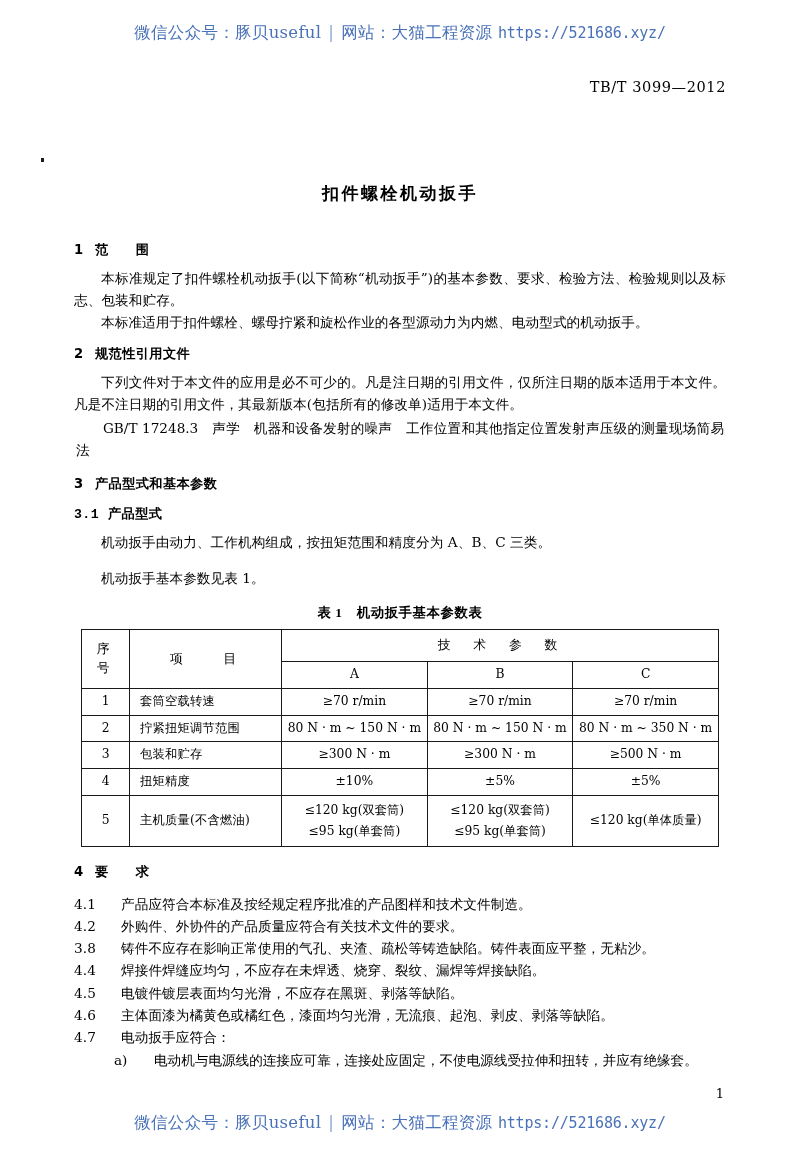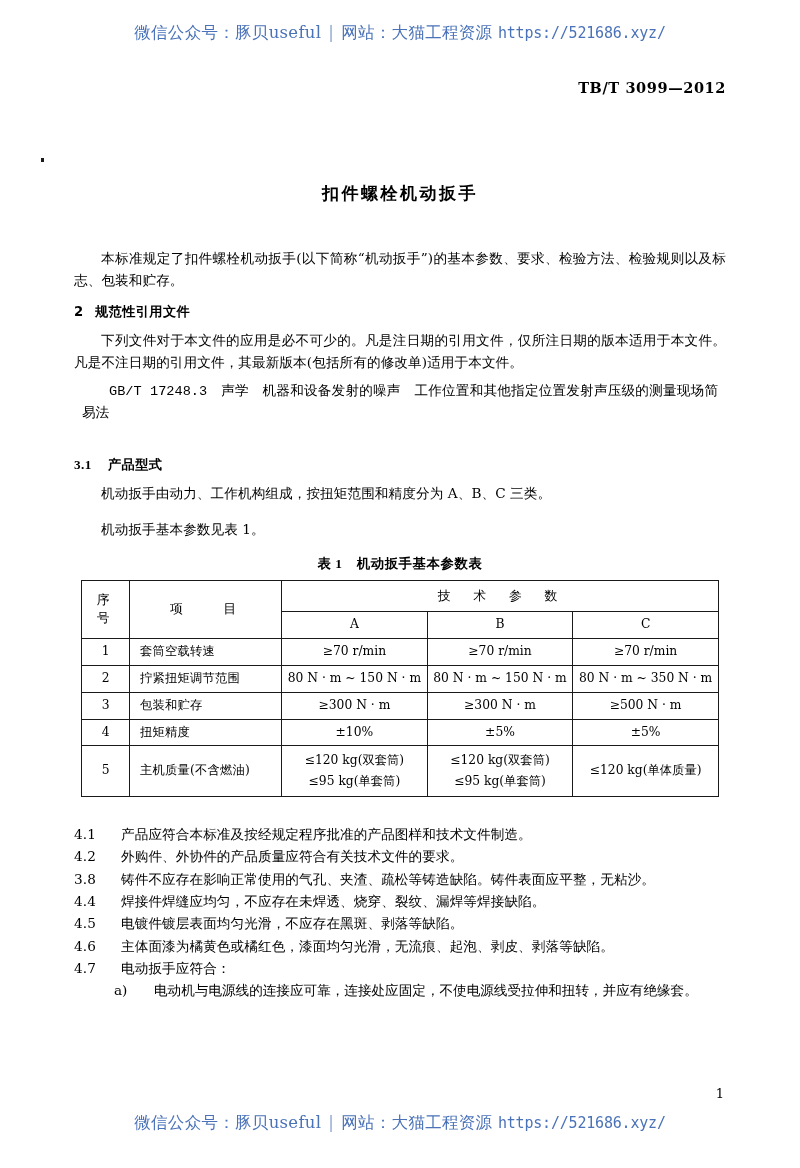--- a/index.html
+++ b/index.html
@@ -40,21 +40,21 @@
     position: absolute;
     left: 0; top: 0;
     width: 800px; height: 1168px;
   }
 
   .std-code {
     position: absolute;
     right: 74px;
     top: 79px;
     font-family: "DejaVu Serif", "Liberation Serif", serif;
-    font-weight: bold;
+    font-weight: normal;
     font-size: 14.5px;
     letter-spacing: 0.6px;
     text-align: right;
   }
 
   .speck {
     position: absolute;
     left: 41px; top: 158px;
     width: 3px; height: 4px;
     background: #1a1a1a;
@@ -83,43 +83,42 @@
     font-family: "DejaVu Sans", "Liberation Sans", sans-serif;
     font-weight: bold;
     font-size: 13.2px;
     letter-spacing: 0.4px;
     line-height: 1.5;
   }
   h2.clause .num { display: inline-block; min-width: 21px; }
 
   h3.subclause {
     margin: 0;
-    font-family: Liberation Serif, serif;
+    font-family: Liberation Mono, monospace;
     font-weight: bold;
     font-size: 13.2px;
     letter-spacing: 0.4px;
     line-height: 1.5;
   }
   h3.subclause .num { display: inline-block; min-width: 34px; }
 
   p.para {
     margin: 0;
     font-size: 13.6px;
     line-height: 1.62;
     text-indent: 27px;
     text-align: justify;
     letter-spacing: 0.1px;
   }
   p.ref {
-    margin: 8px;
+    margin: 2px;
     font-size: 13.6px;
     line-height: 1.62;
     text-indent: 27px;
     text-align: justify;
-    font-family: Liberation Mono, monospace;
   }
 
   .gap-sm { height: 7px; }
   .gap-md { height: 11px; }
   .gap-lg { height: 15px; }
 
   
   .req {
     margin: 0;
     font-size: 13.6px;
@@ -205,34 +204,41 @@
 <div class="page">
 
   <div class="std-code">TB/T 3099—2012</div>
 
   <div class="speck"></div>
 
   <div class="doc-title">扣件螺栓机动扳手</div>
 
   <div class="content">
 
+    <h2 class="clause">
+      <span class="num">1</span><span>范　　围</span>
+    </h2>
     <div class="gap-sm"></div>
     <p class="para">本标准规定了扣件螺栓机动扳手(以下简称“机动扳手”)的基本参数、要求、检验方法、检验规则以及标志、包装和贮存。</p>
+    <p class="para">本标准适用于扣件螺栓、螺母拧紧和旋松作业的各型源动力为内燃、电动型式的机动扳手。</p>
 
     <div class="gap-md"></div>
 
     <h2 class="clause">
       <span class="num">2</span><span>规范性引用文件</span>
     </h2>
     <div class="gap-sm"></div>
     <p class="para">下列文件对于本文件的应用是必不可少的。凡是注日期的引用文件，仅所注日期的版本适用于本文件。凡是不注日期的引用文件，其最新版本(包括所有的修改单)适用于本文件。</p>
     <p class="ref">GB/T 17248.3　声学　机器和设备发射的噪声　工作位置和其他指定位置发射声压级的测量现场简易法</p>
 
     <div class="gap-md"></div>
 
+    <h2 class="clause">
+      <span class="num">3</span><span>产品型式和基本参数</span>
+    </h2>
     <div class="gap-md"></div>
 
     <h3 class="subclause">
       <span class="num">3.1</span><span>产品型式</span>
     </h3>
     <div class="gap-sm"></div>
     <p class="para">机动扳手由动力、工作机构组成，按扭矩范围和精度分为 A、B、C 三类。</p>
 
     <div class="gap-sm"></div>
 
@@ -302,20 +308,23 @@
             <div>≤120 kg(双套筒)</div>
             <div>≤95 kg(单套筒)</div>
           </td>
           <td>≤120 kg(单体质量)</td>
         </tr>
       </tbody>
     </table>
 
     <div class="gap-lg"></div>
 
+    <h2 class="clause">
+      <span class="num">4</span><span>要　　求</span>
+    </h2>
     <div class="gap-md"></div>
 
     <div class="req">
       <span class="rnum">4.1</span>
       <span class="rtxt">产品应符合本标准及按经规定程序批准的产品图样和技术文件制造。</span>
     </div>
     <div class="req">
       <span class="rnum">4.2</span>
       <span class="rtxt">外购件、外协件的产品质量应符合有关技术文件的要求。</span>
     </div>

